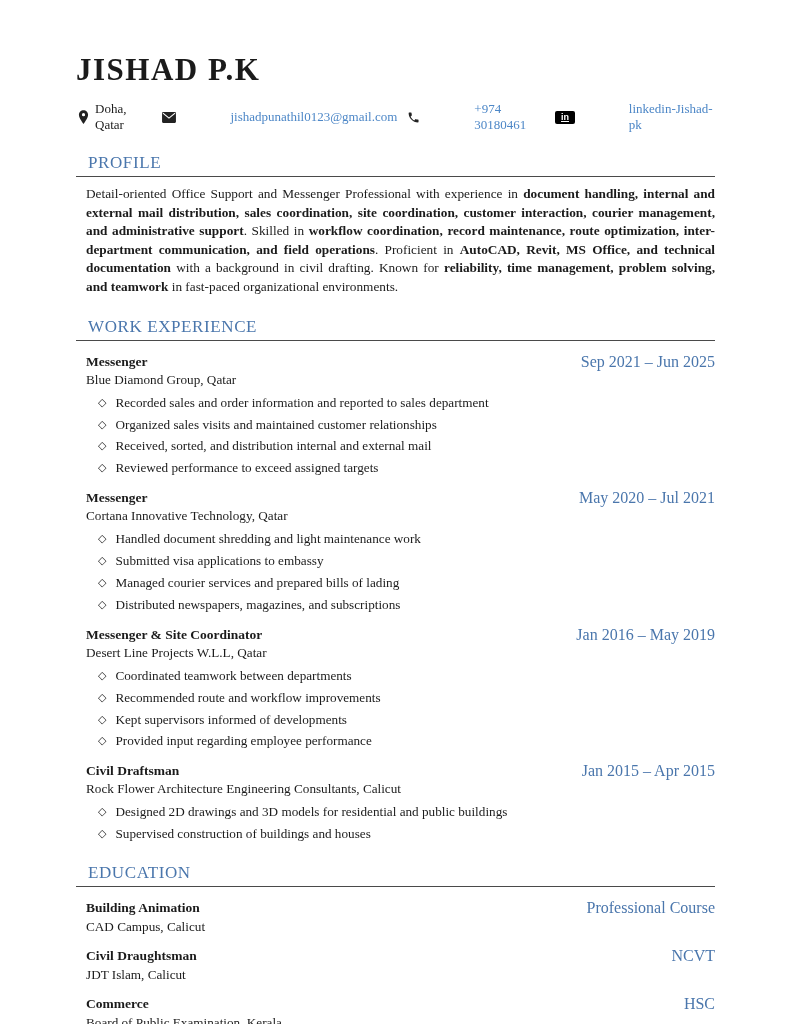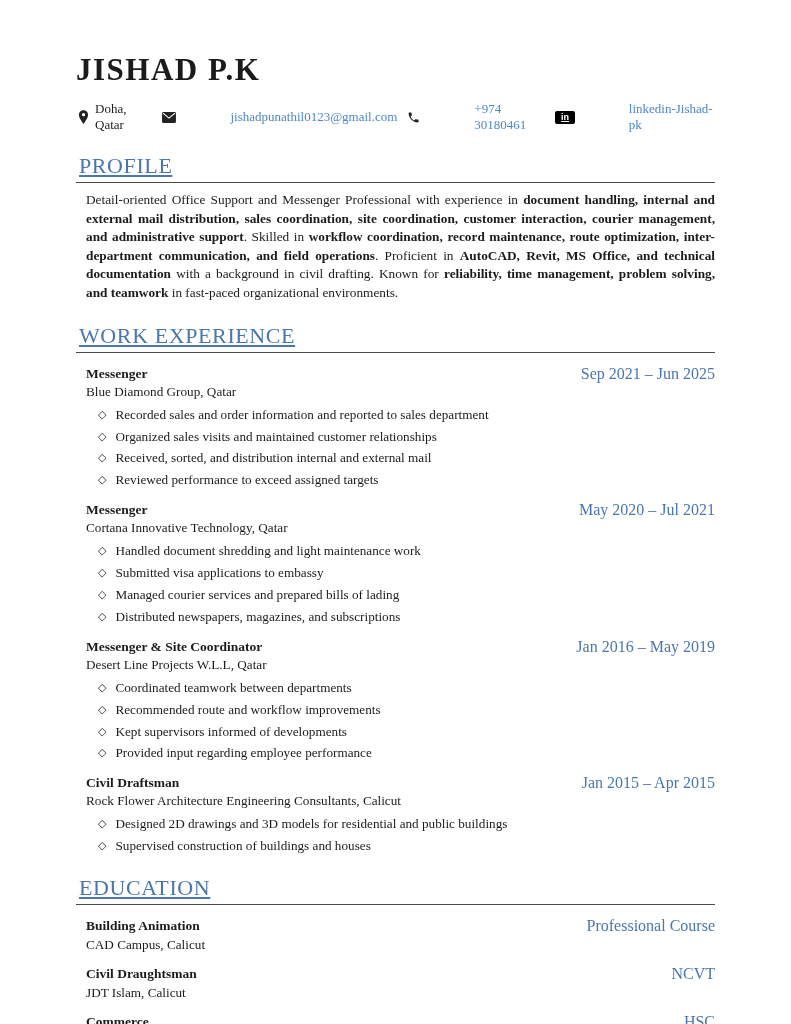--- a/index.html
+++ b/index.html
@@ -15,21 +15,21 @@
   .citem { display:inline-flex; align-items:center; gap:6px; text-decoration:none; color:#1b1b1b; }
   .citem.link span.ctext { color:#4d87c7;padding-left:48px; }
   .cicon { flex:0 0 auto; }
   .li-badge {
     display:inline-flex; align-items:center; justify-content:center;
     width:22px; height:13px; background:#000000; color:#fff; border-radius:2px;
     font:bold 9px "Liberation Sans",sans-serif;
     text-decoration:underline;
   }
   
-  .sec-title { color:#4a76ac; font-size:22px; font-weight:normal; letter-spacing:0.6px; margin:20px 0 0 3px;text-decoration:underline; }
+  .sec-title { color:#4a76ac; font-size:17px; font-weight:normal; letter-spacing:0.6px; margin:20px 0 0 12px; }
   .rule { border:none; border-top:1px solid #4a4a4a; margin:3px 0 0 0; }
   
   .profile-text { font-size:13.3px; line-height:1.4; text-align:justify; margin:8px 0 0 10px; }
   
   .entry, .edu { margin:12px 0 0 10px; }
   .erow { display:flex; justify-content:space-between; align-items:center; font-size:13.5px; }
   .etitle { font-weight:bold; }
   .edate, .elabel { color:#4a76ac; font-size:16px; white-space:nowrap; }
   .eorg, .eorg-inline { font-size:13.2px; margin-top:1px; }
   .bullets { list-style:none; margin:7px 0 0 12px; padding:0; }

